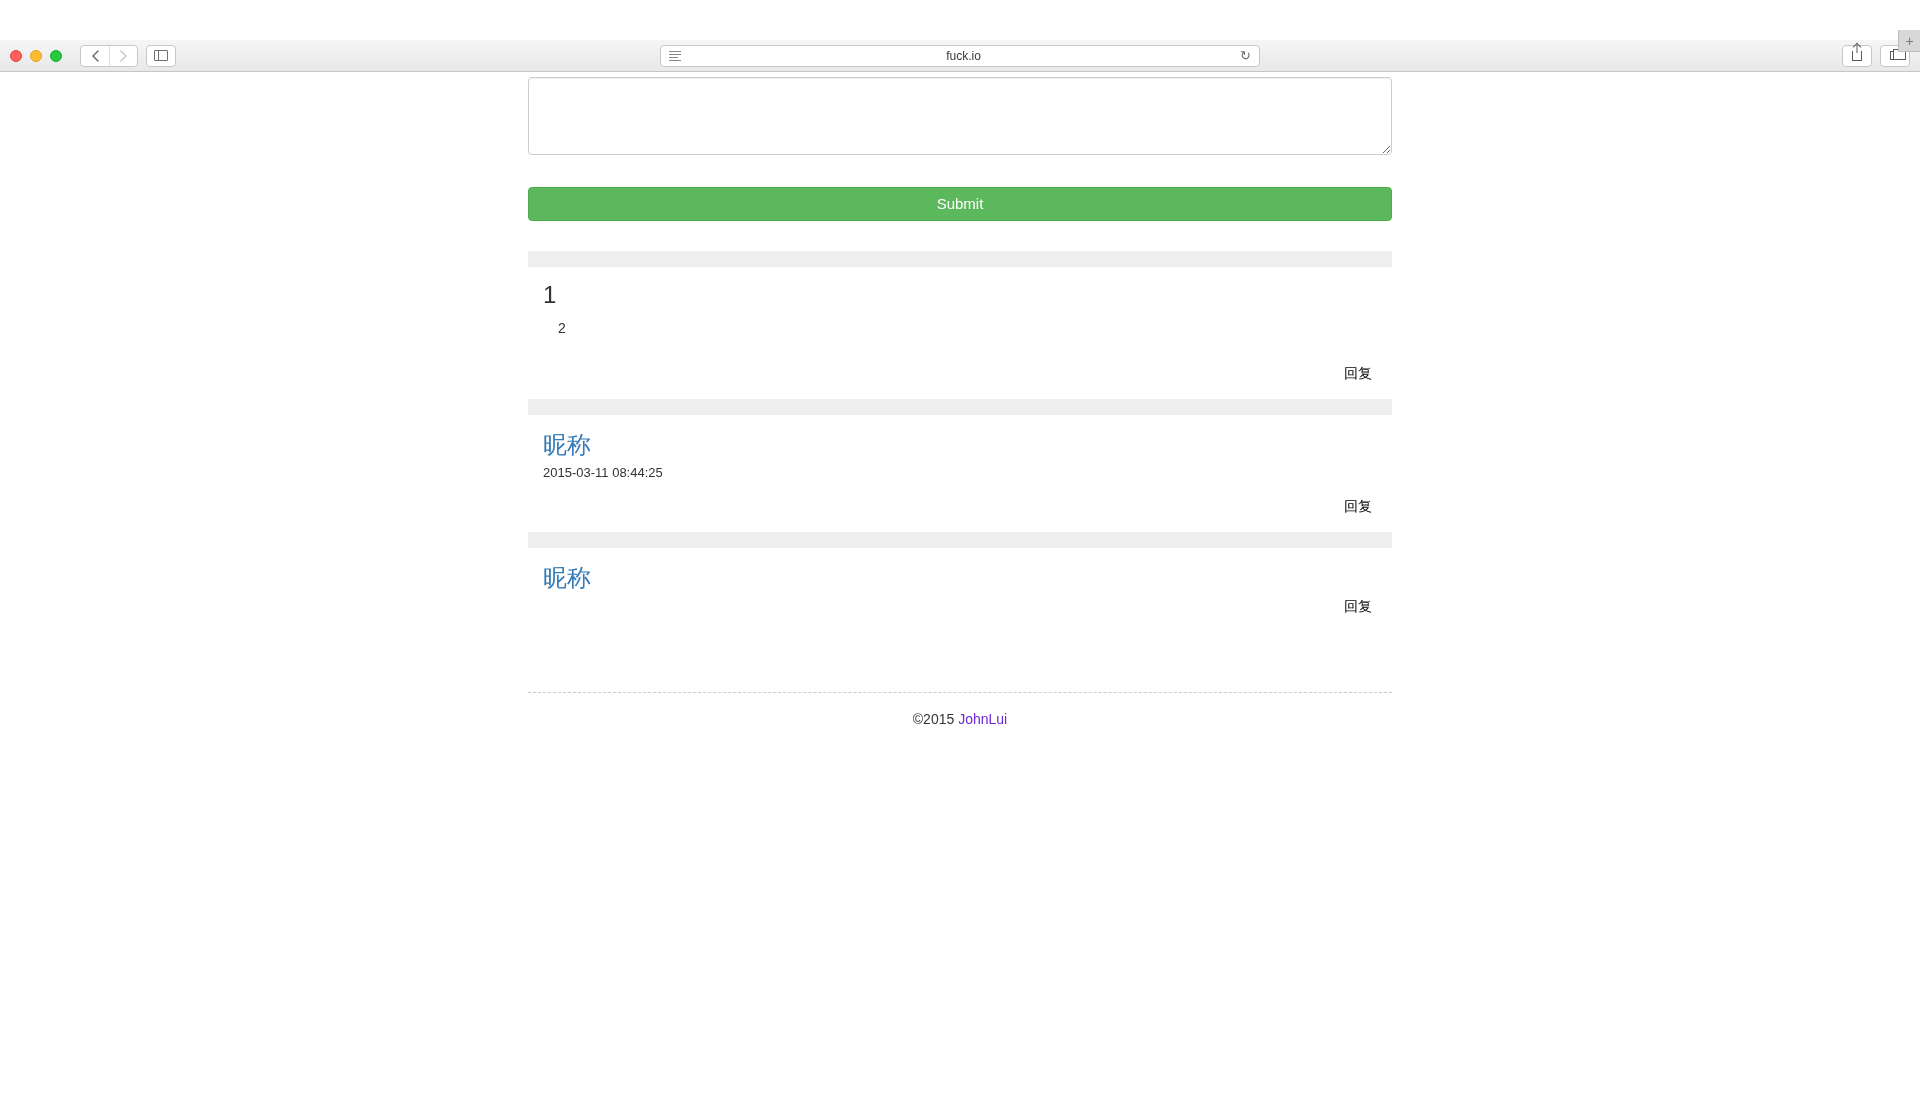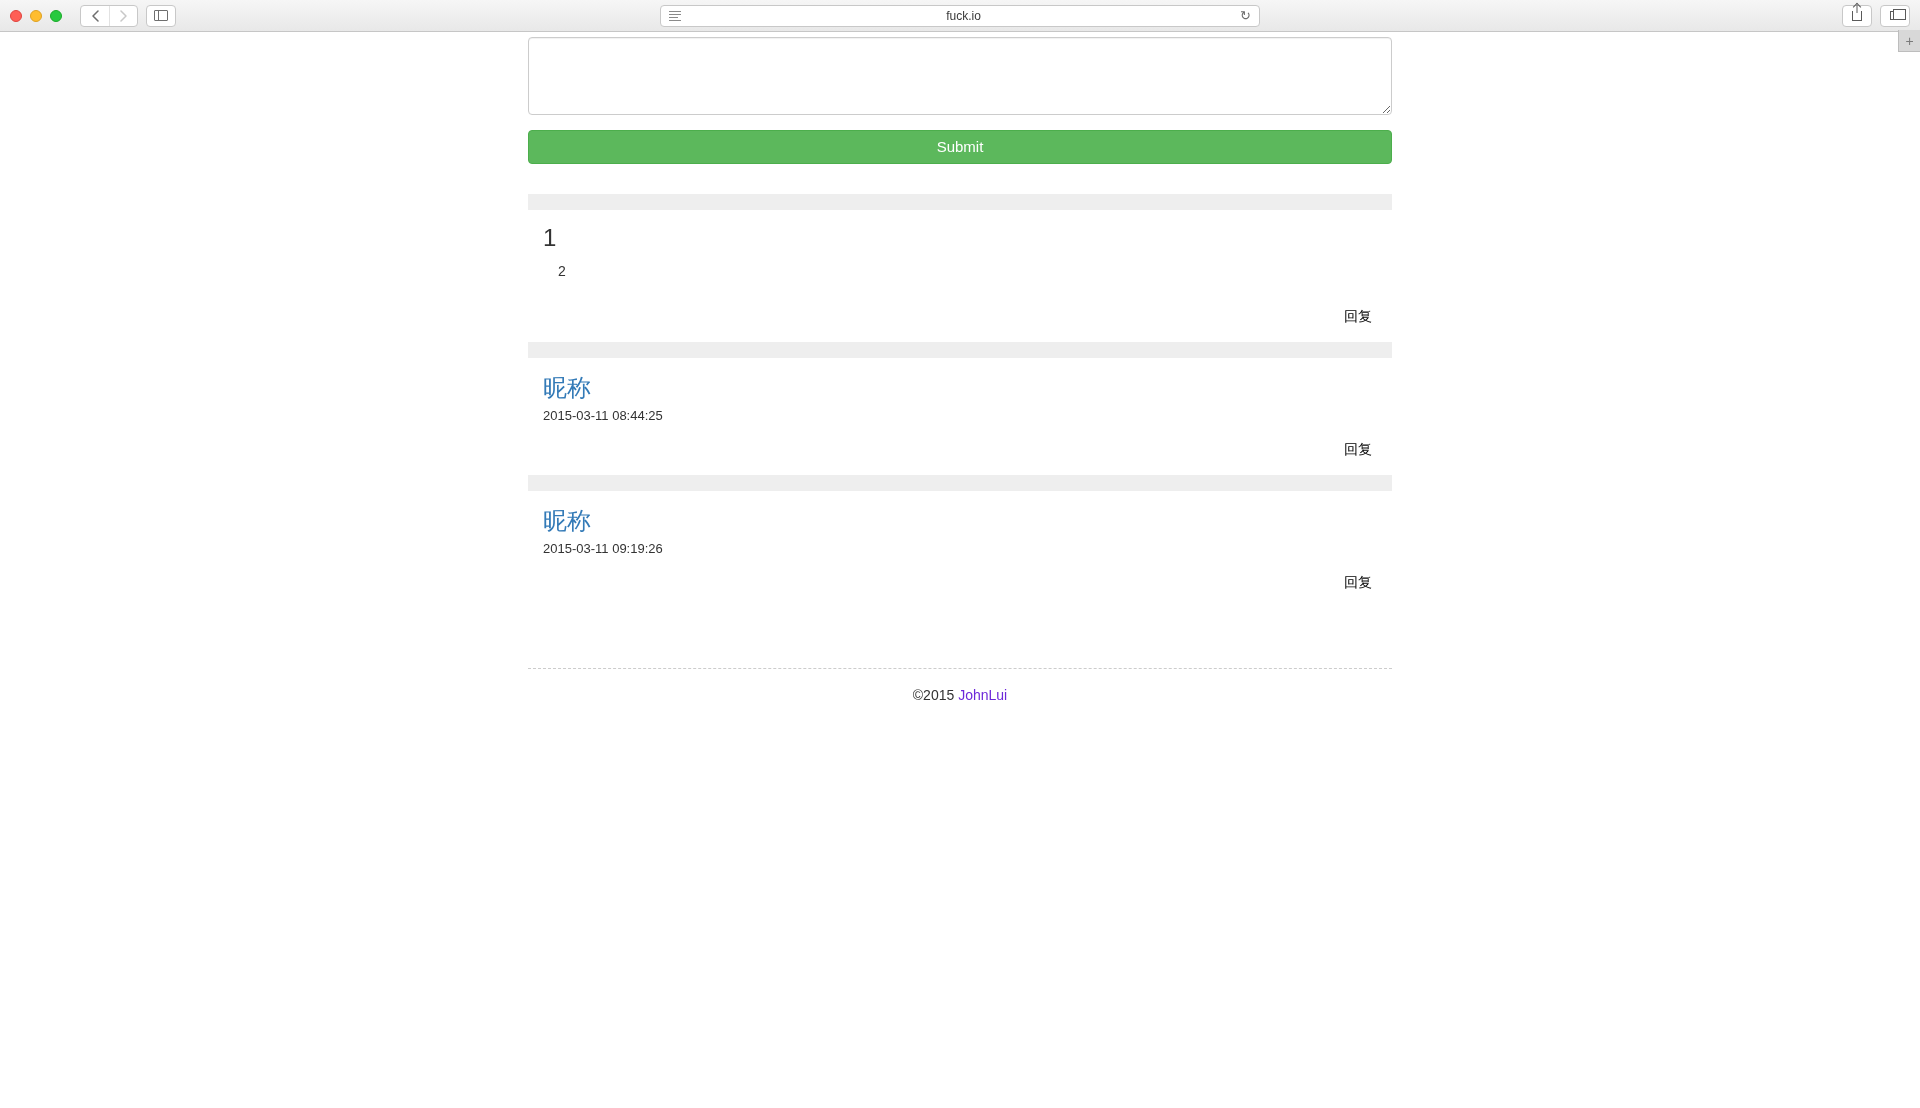--- a/index.html
+++ b/index.html
@@ -12,20 +12,21 @@
 
     
     .browser-chrome {
       height: 32px;
       background: linear-gradient(to bottom, #f6f6f6, #e8e8e8);
       border-bottom: 1px solid #c6c6c6;
       display: flex;
       align-items: center;
       padding: 0 10px;
       position: relative;
+      margin-top: 40px;
     }
     .traffic-lights {
       display: flex;
       gap: 8px;
       align-items: center;
     }
     .traffic-light {
       width: 12px;
       height: 12px;
       border-radius: 50%;
@@ -191,21 +192,21 @@
       padding: 6px 10px;
       font-family: inherit;
       font-size: 14px;
       outline: none;
       box-shadow: inset 0 1px 1px rgba(0,0,0,.06);
     }
 
     .submit-btn {
       display:block;
       width:100%;
-      margin-top: 12px;
+      margin-top: 29px;
       height: 34px;
       background-color:#5cb85c;
       border:1px solid #4cae4c;
       border-radius:4px;
       color:#fff;
       font-size:15px;
       text-align:center;
       line-height:32px;
       cursor:pointer;
     }
@@ -340,21 +341,20 @@
         <a class="reply-link">回复</a>
       </div>
     </div>
 
     
     <div class="sep"></div>
     <div class="comment-block">
       <div class="comment-author link">
         <a>昵称</a>
       </div>
-      <div class="comment-time">2015-03-11 09:19:26</div>
       <div class="reply-row">
         <a class="reply-link">回复</a>
       </div>
     </div>
 
     <hr class="footer-sep">
     <div class="footer">
       <span>©2015 </span><a>JohnLui</a>
     </div>
 

